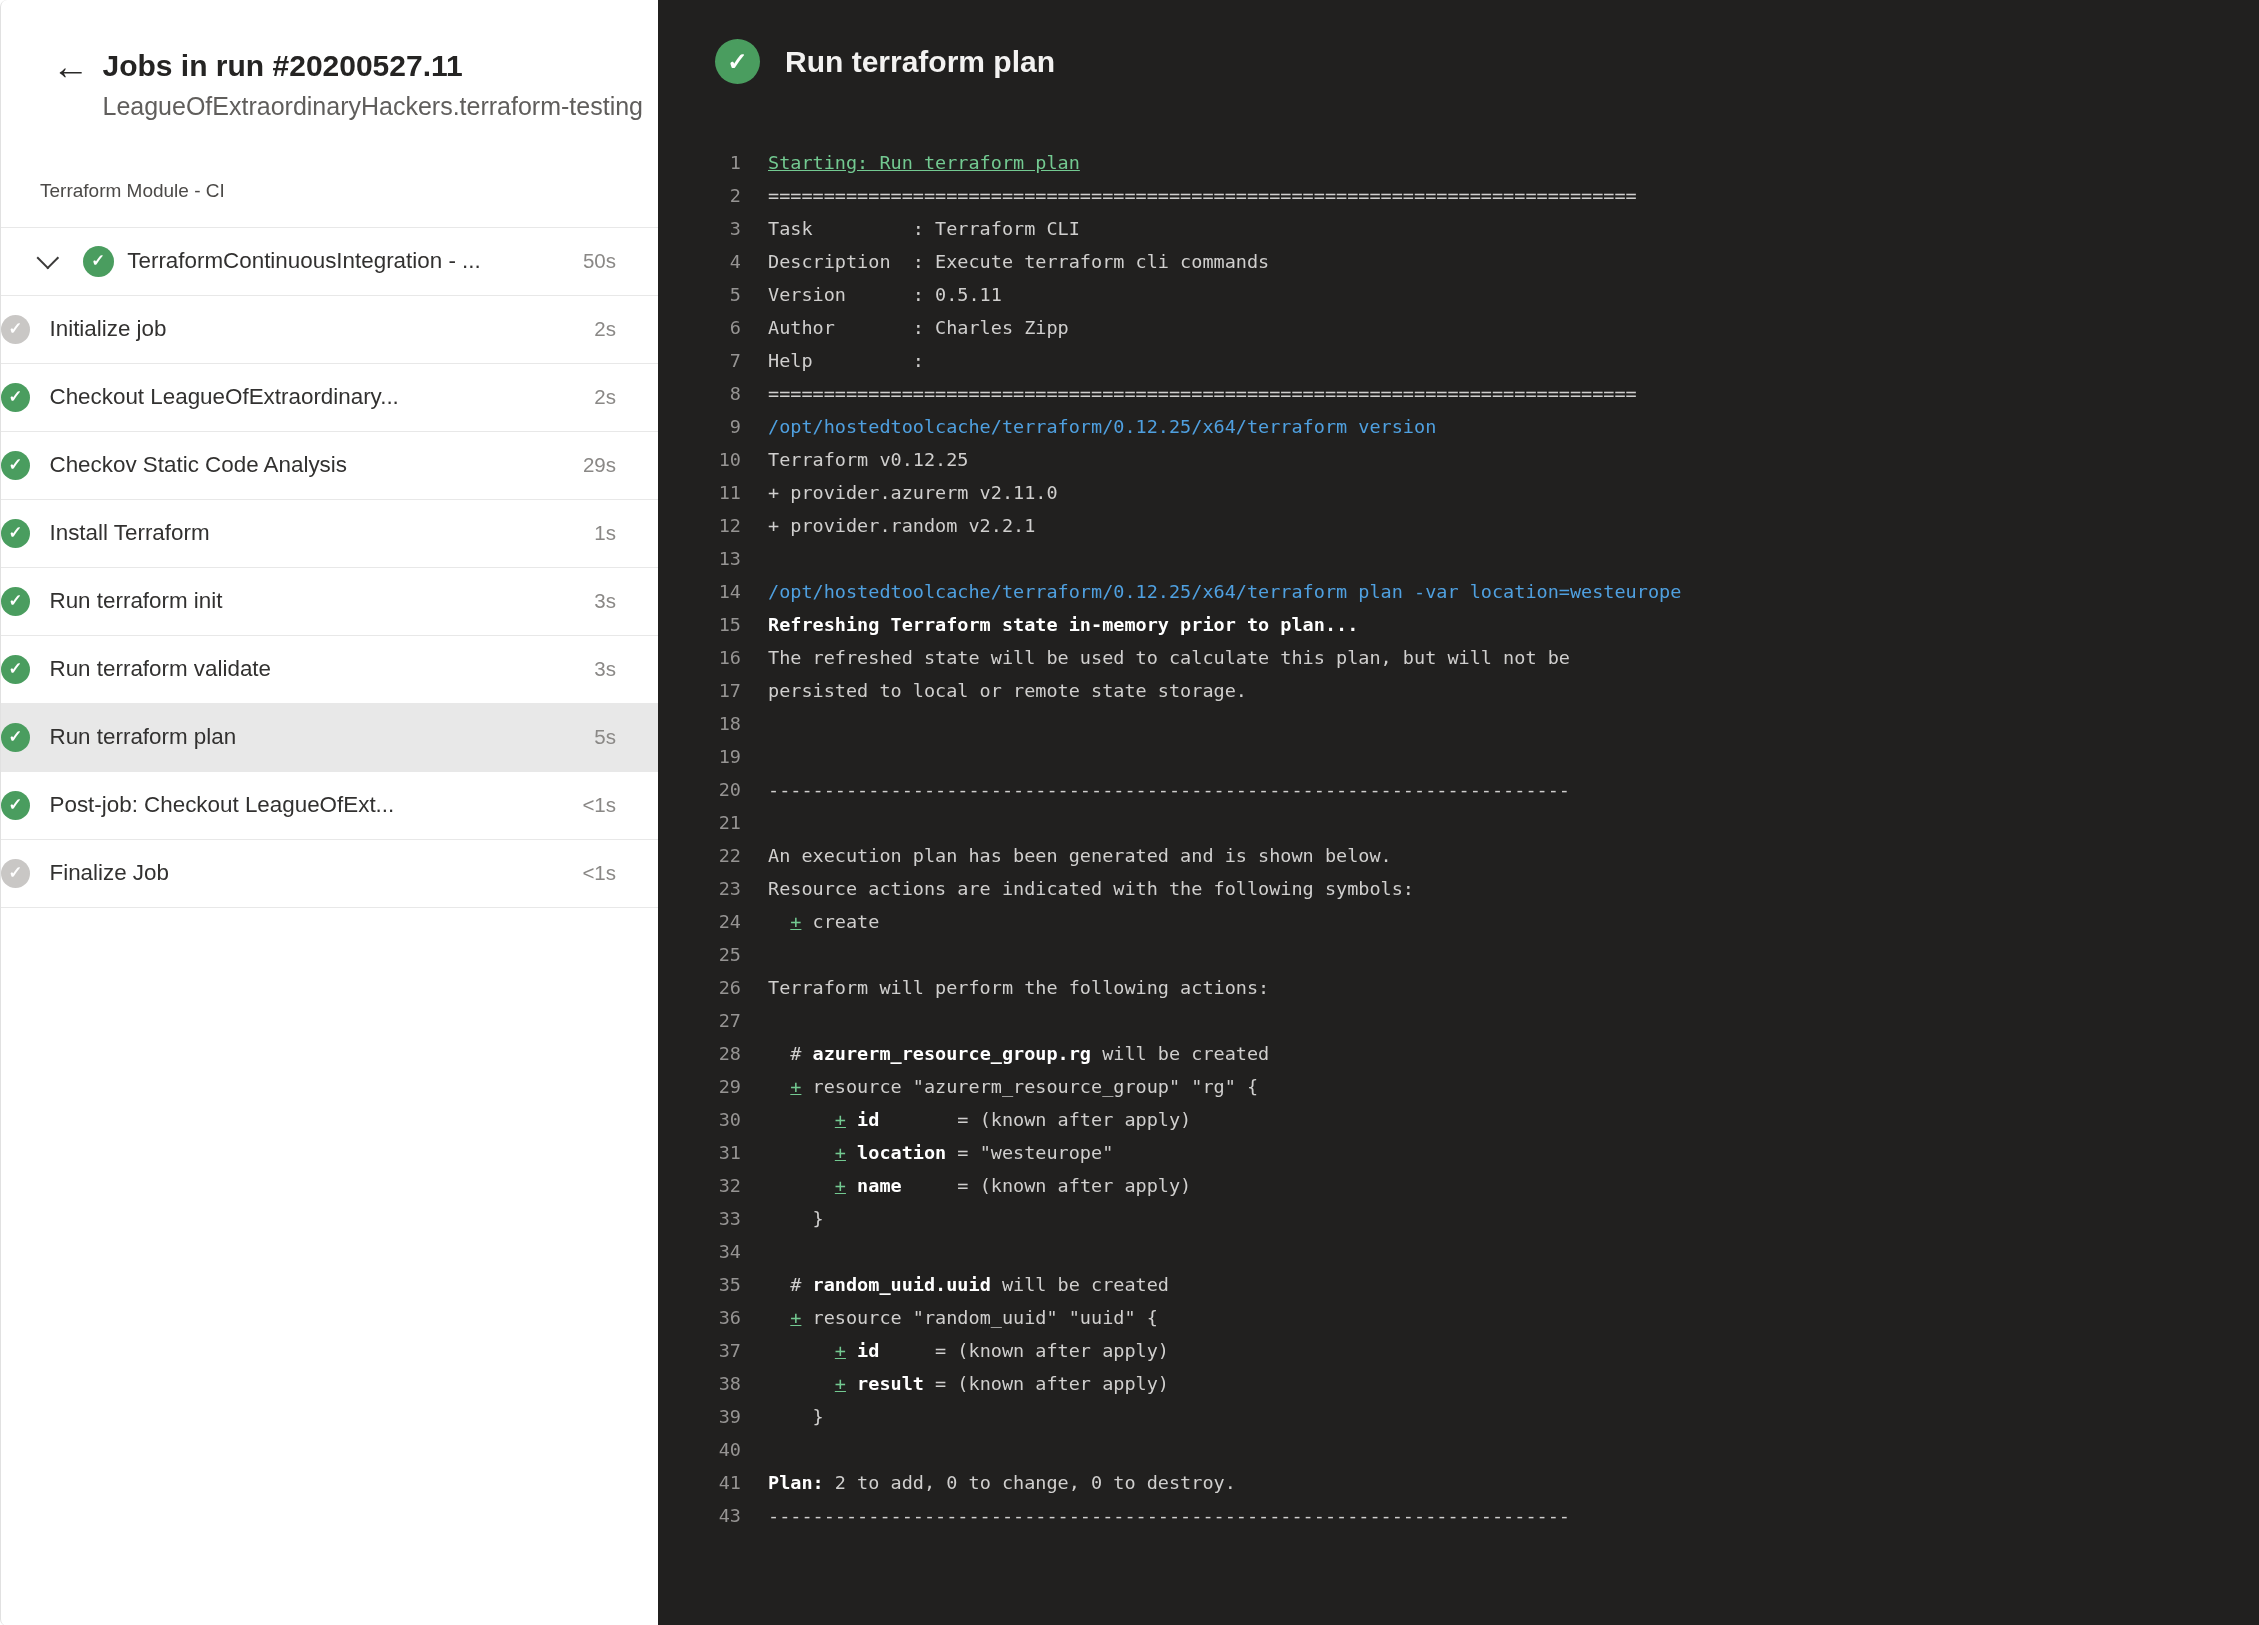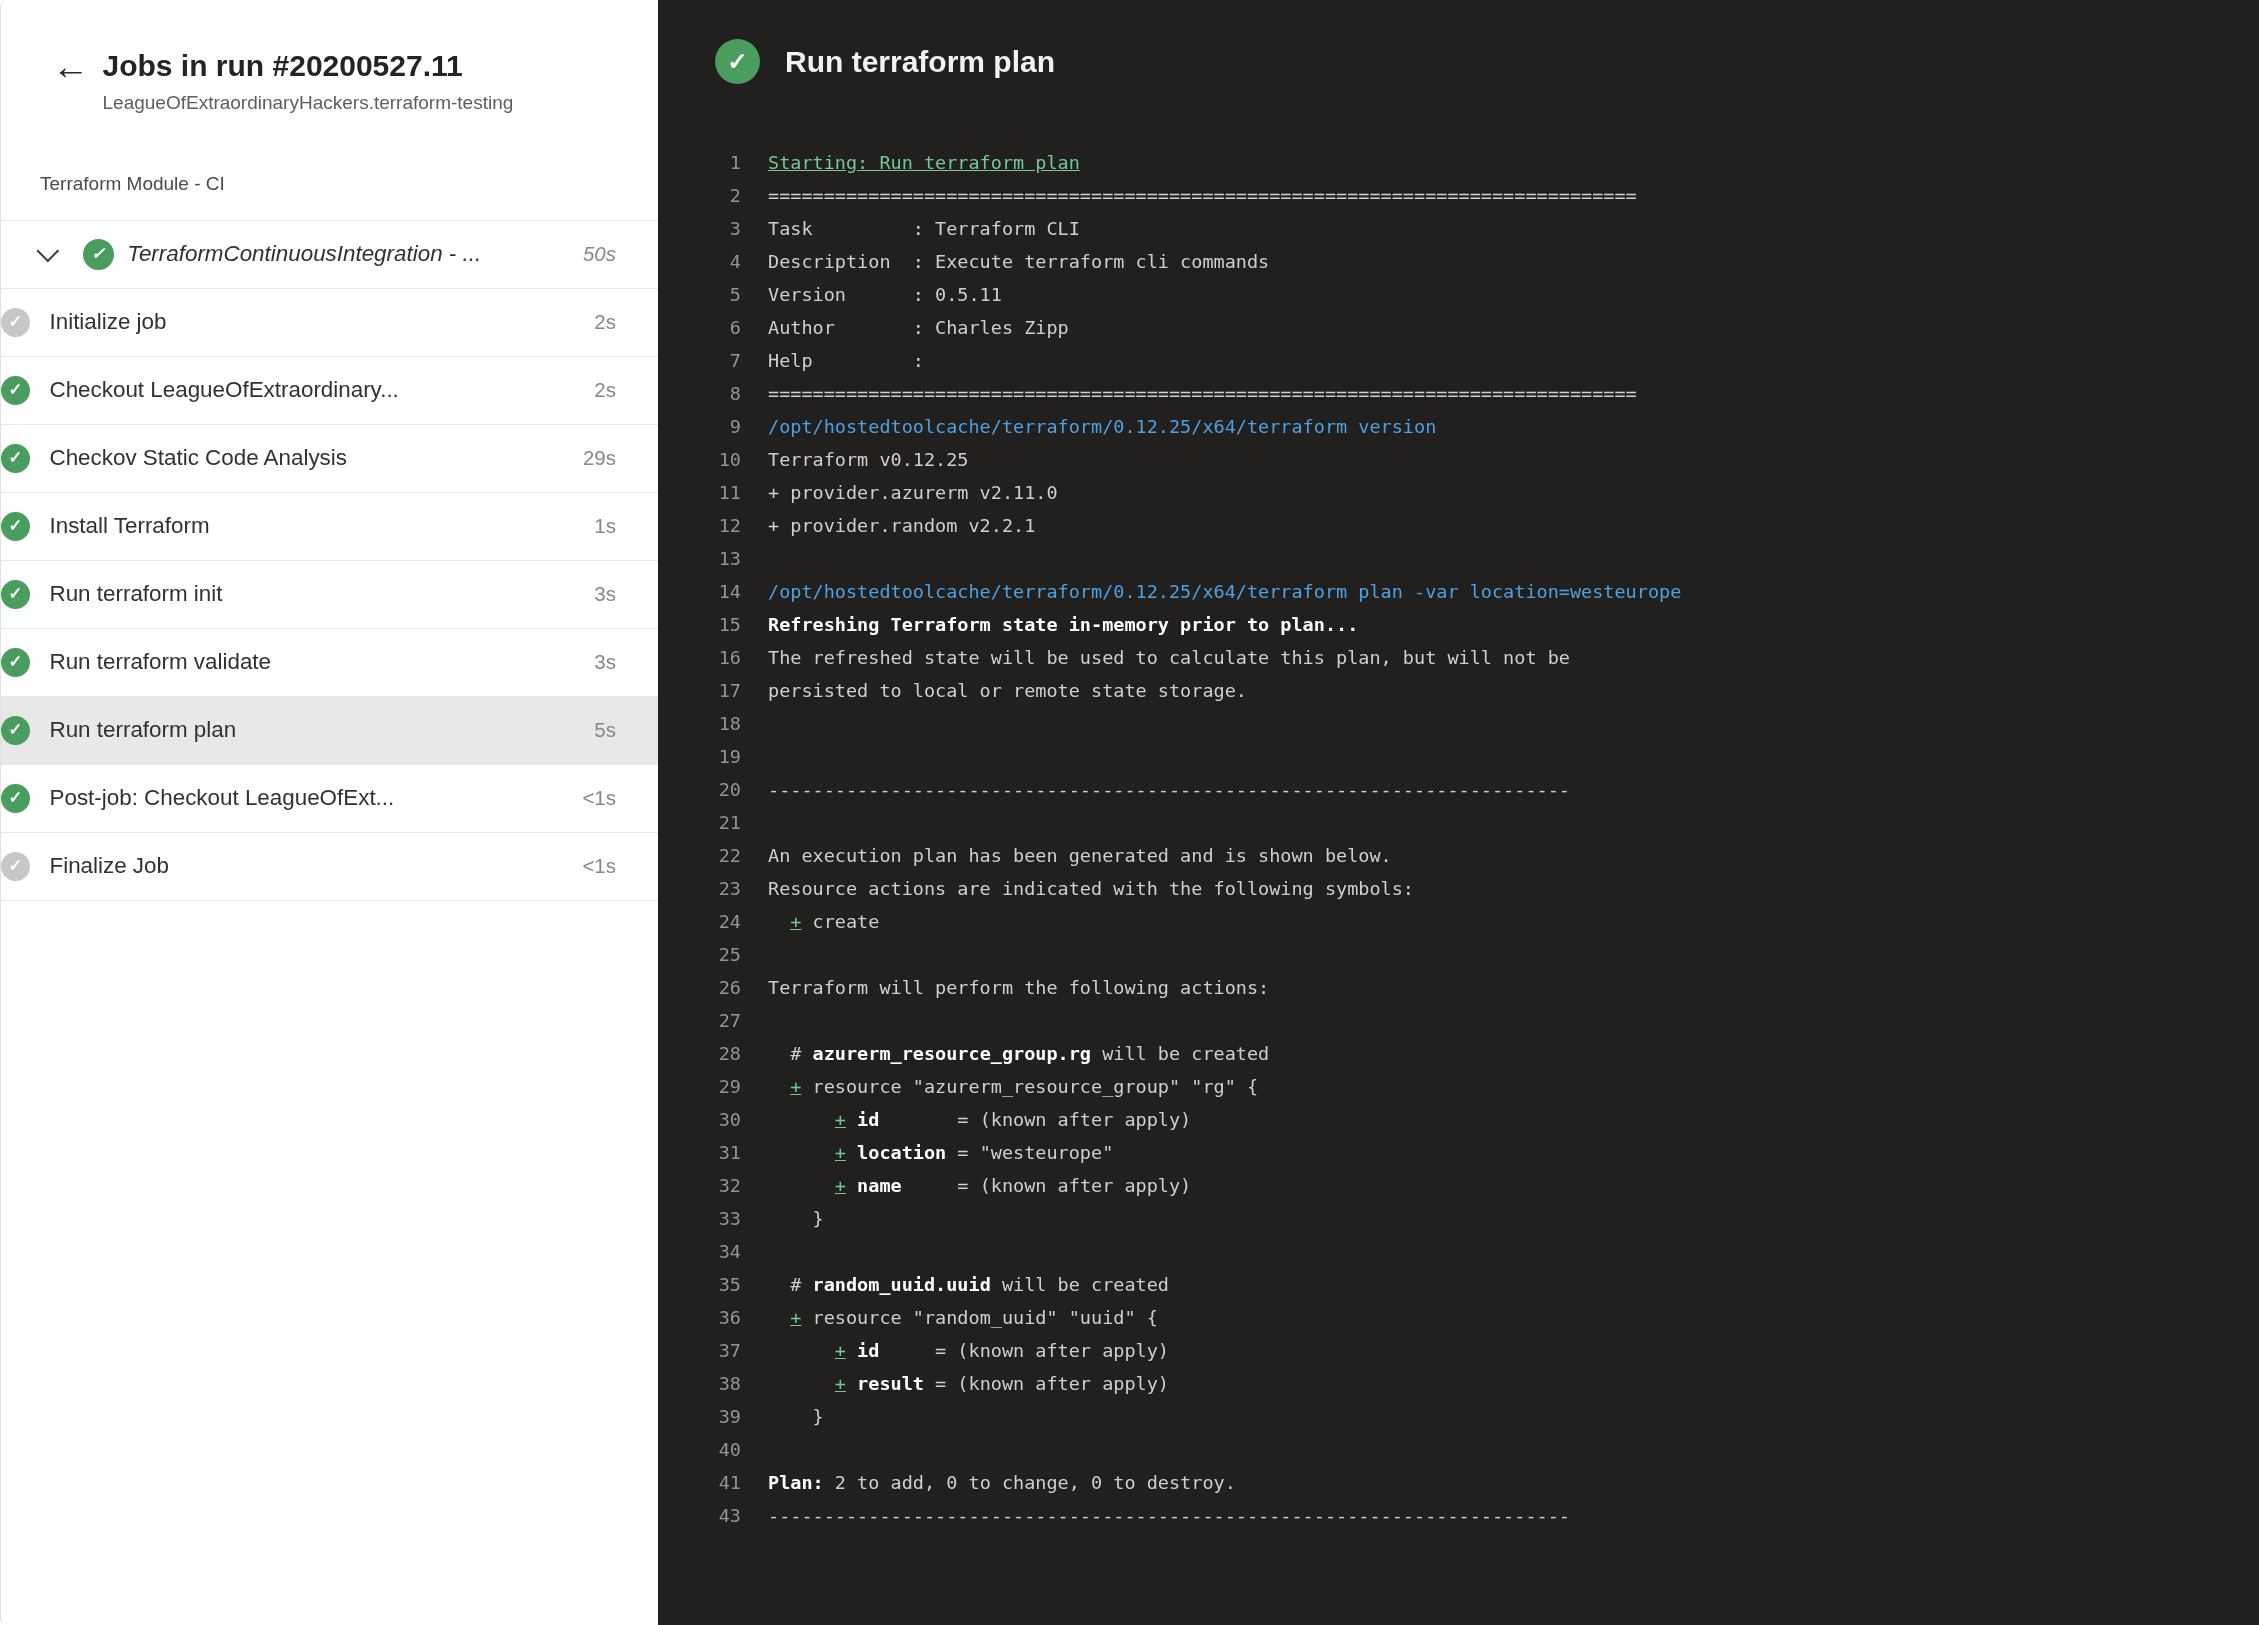--- a/index.html
+++ b/index.html
@@ -25,32 +25,32 @@
     border-left:1px solid #e1e1e1;
     display:flex;flex-direction:column;border-radius:7px;
   }
   .sidebar-header{padding:45px 29px 0 51px;display:flex;gap:19.5px;}
   .back-icon{
     width:31px;flex:none;font-size:37px;line-height:43px;color:#2b2a29;cursor:pointer;
   }
   .back-icon::after{content:"\2190";}
   .header-text{min-width:0;}
   .page-title{font-size:30px;line-height:41px;font-weight:700;color:#252423;white-space:nowrap;}
-  .page-subtitle{margin-top:5.9px;font-size:19px;color:#605e5c;white-space:nowrap;text-align:center;}
+  .page-subtitle{margin-top:5.9px;font-size:25px;color:#605e5c;white-space:nowrap;text-align:center;}
 
   .stage-label{margin:59px 16px 25px 39px;font-size:19px;color:#4c4a48;}
 
   .rows{border-top:1px solid #e8e8e8;}
   .row{
     height:68px;display:flex;align-items:center;
     border-bottom:1px solid #e8e8e8;
     padding-right:42px;background:#fff;cursor:pointer;
   }
   .row.selected{background:var(--selected-row);}
-  .row.job-row{padding-left:39px;font-style:italic;}
+  .row.job-row{padding-left:39px;}
   .row.step{}
   .chevron-down-icon{
     width:15.6px;height:15.6px;flex:none;
     border-right:2px solid #3b3a39;border-bottom:2px solid #3b3a39;
     transform:rotate(45deg) translate(-2.9px,-2.9px);
   }
   .check-circle{
     width:29px;height:29px;flex:none;border-radius:50%;
     color:#fff;display:flex;align-items:center;justify-content:center;
     font-size:16.6px;font-weight:700;

